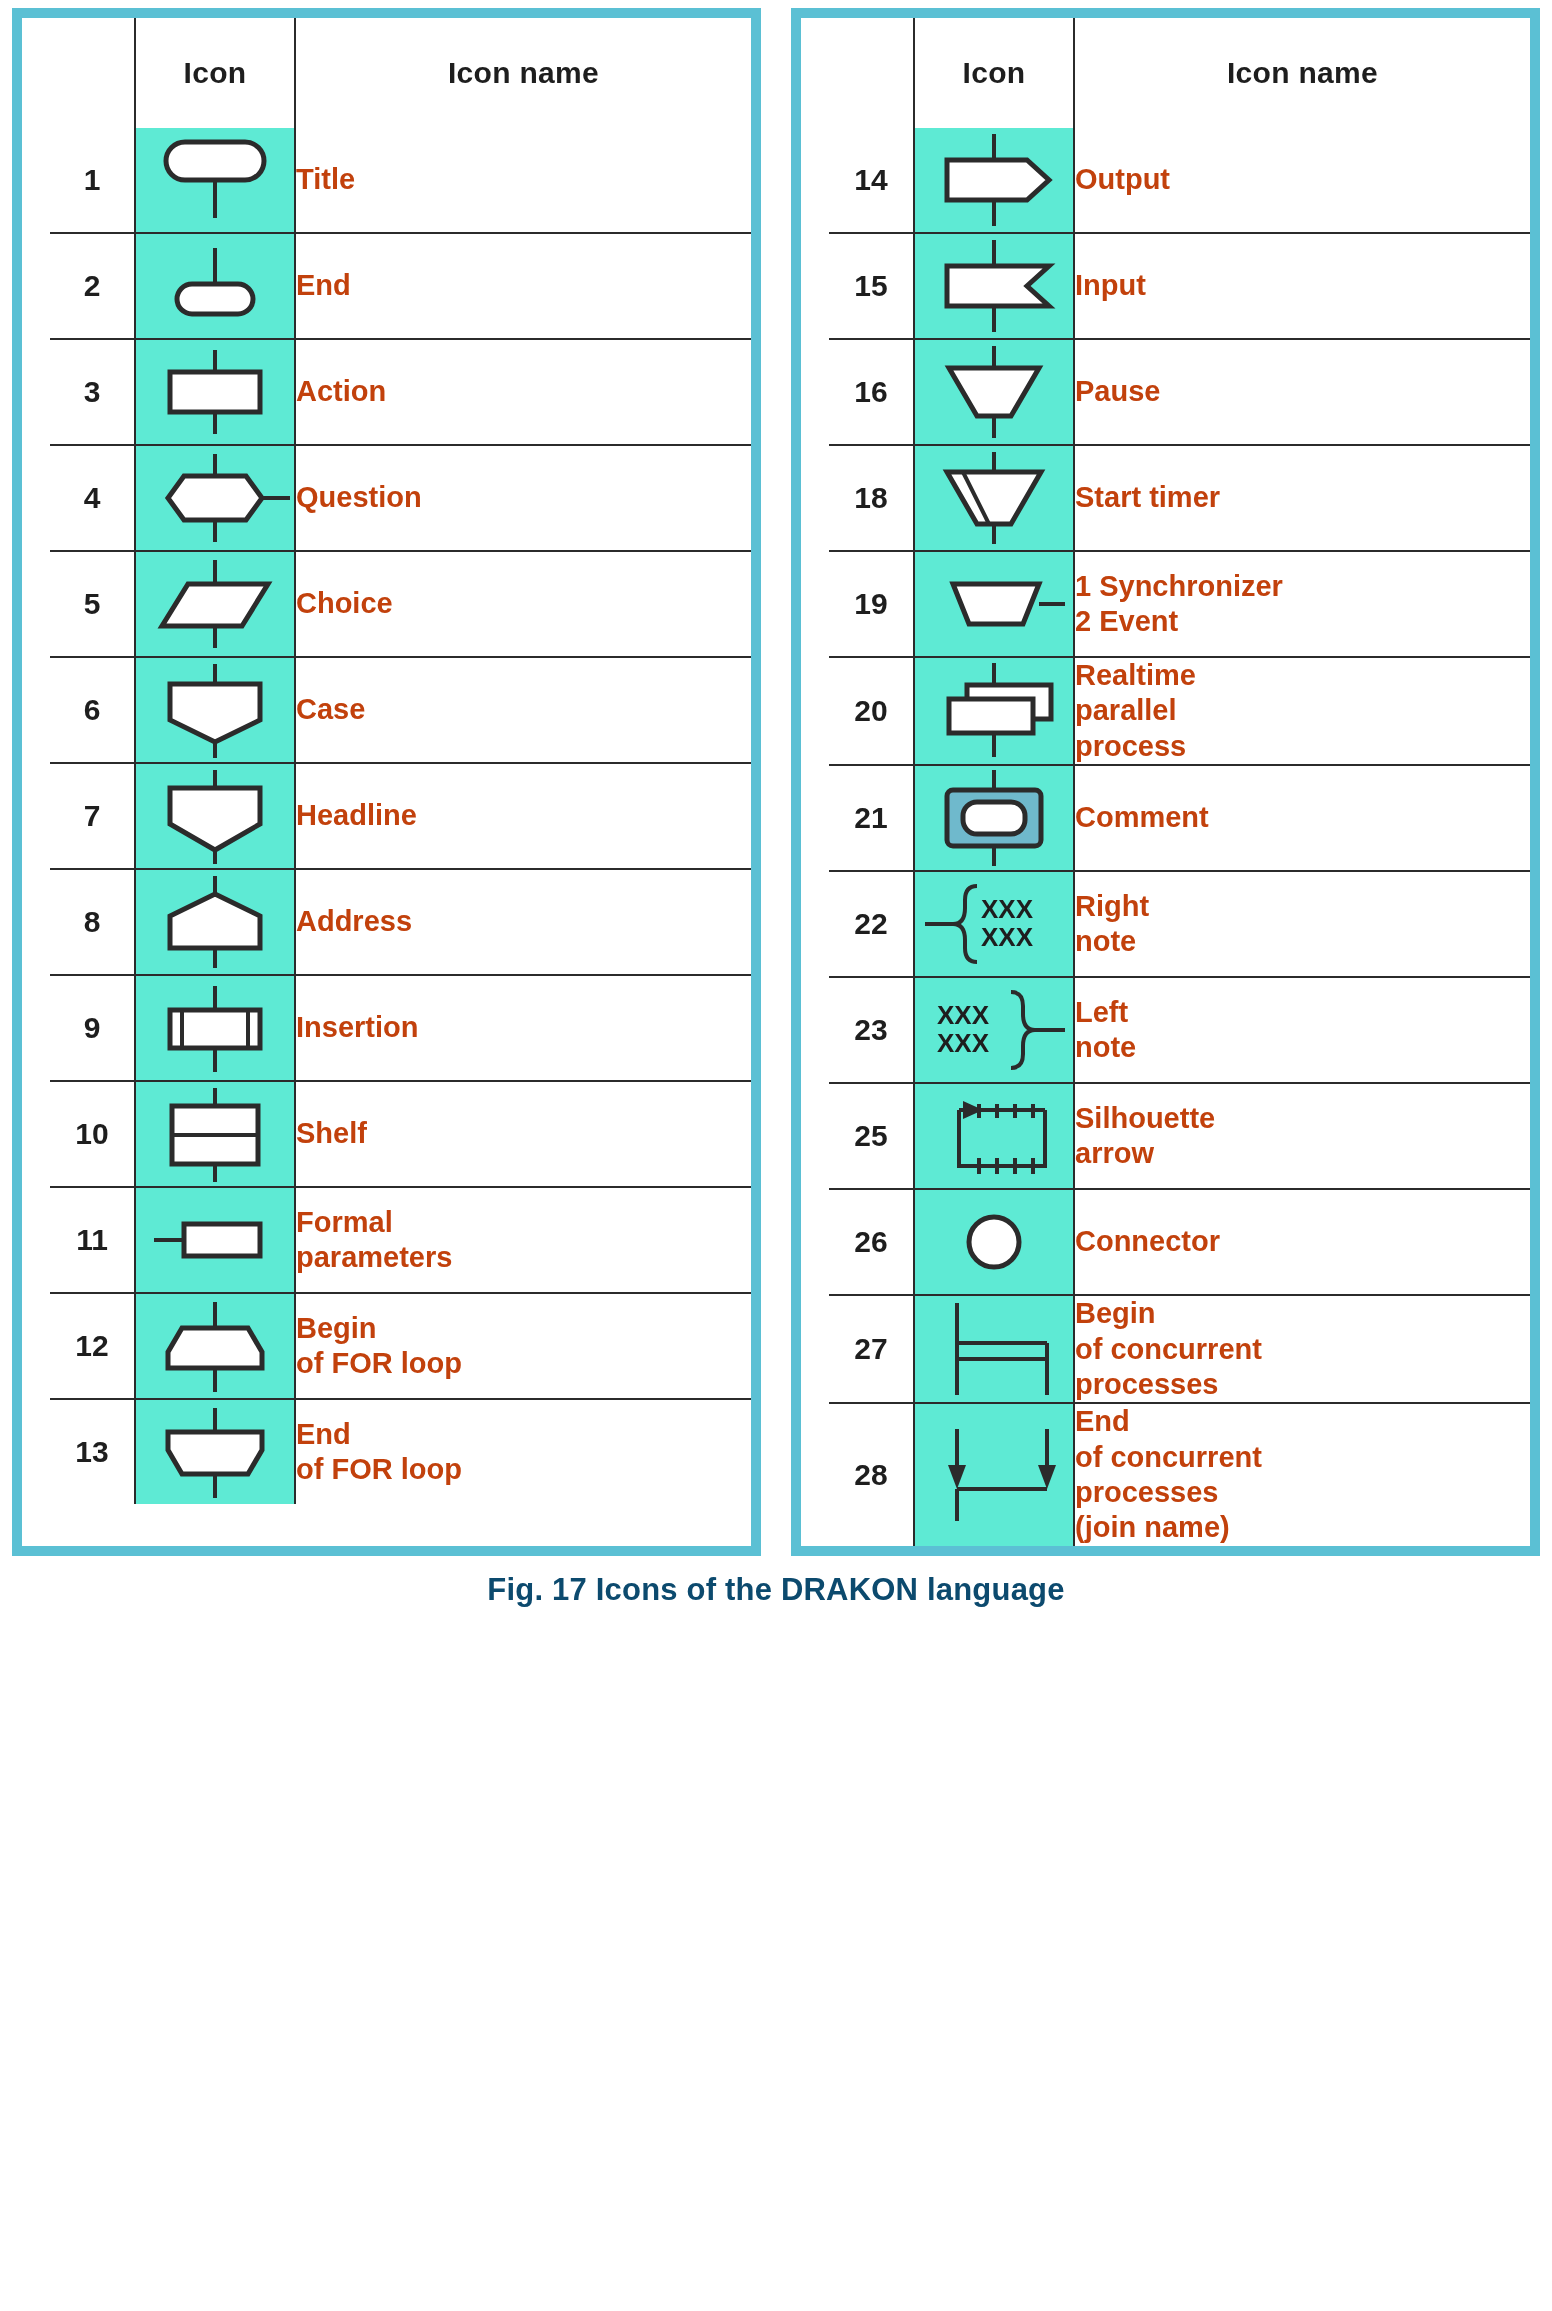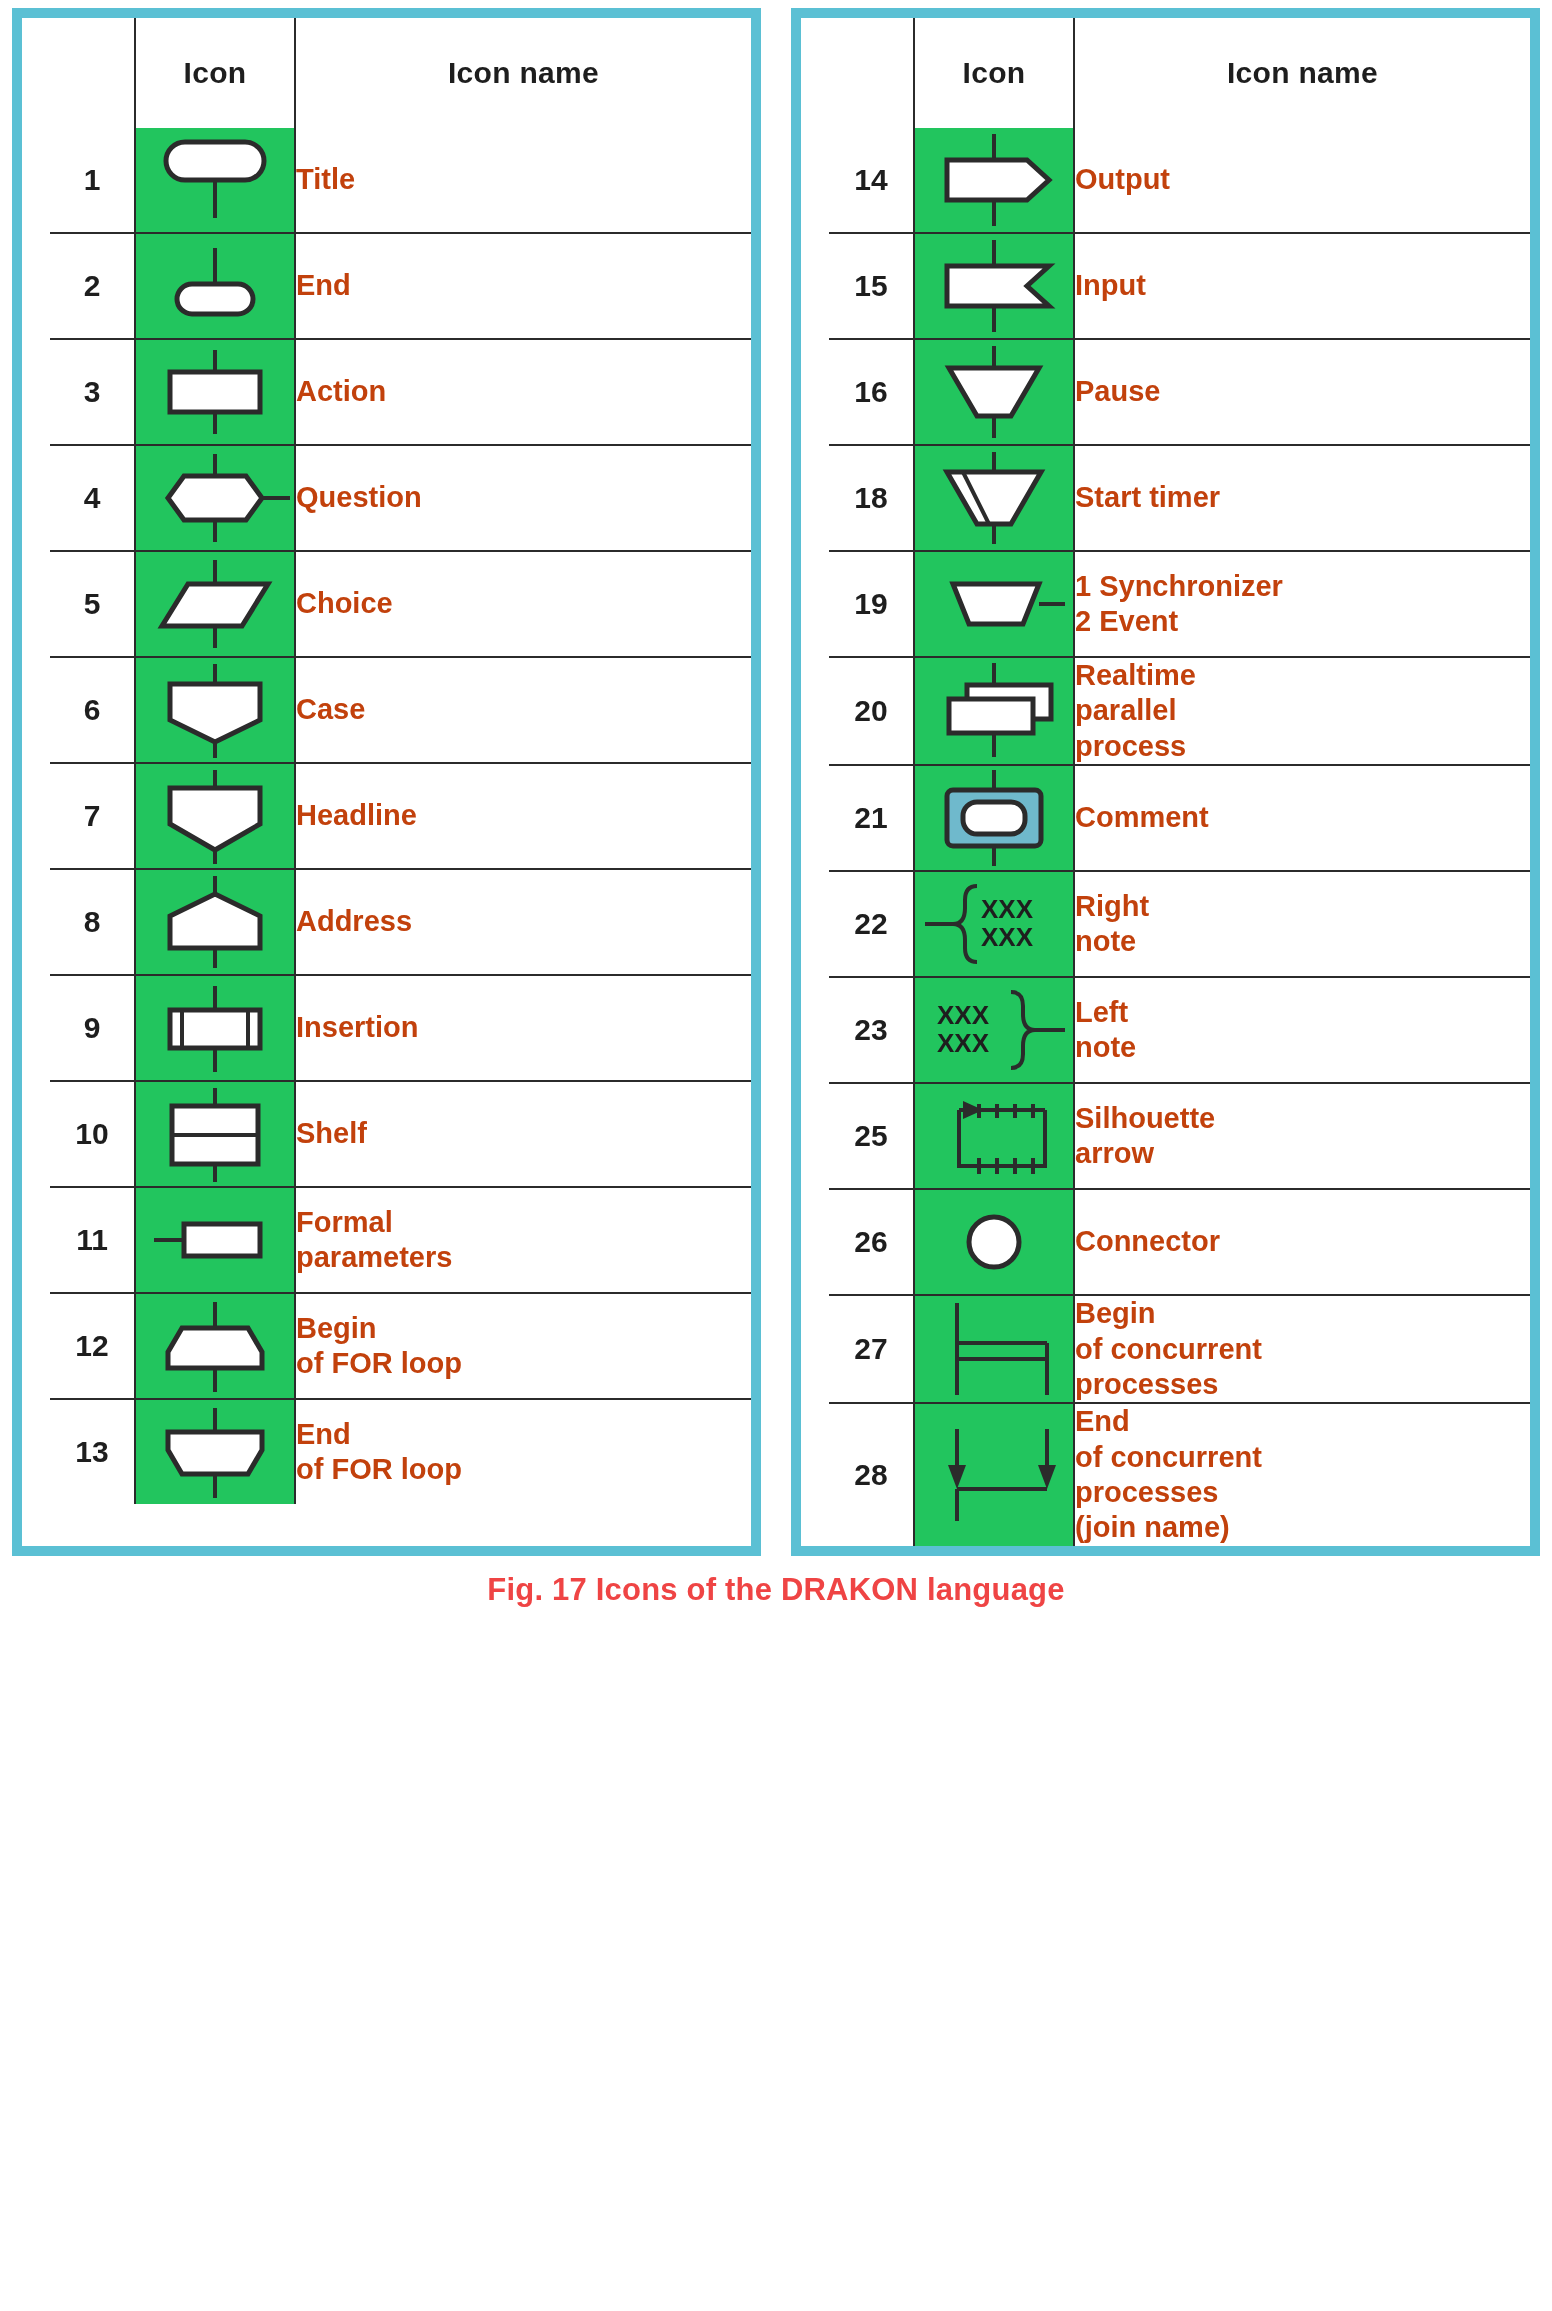--- a/index.html
+++ b/index.html
@@ -56,38 +56,38 @@
   }
   thead th.blank{}
 
   td.num{
     text-align:center;
     font-size:30px;
     font-weight:bold;
     color:#1e1e1e;
   }
   td.icon{
-    background:#22c55e;
+    background:#5eead4;
     padding:6px 0;
   }
   td.icon svg{display:block;margin:0 auto;}
   td.name{
     padding-left:22px;
     font-size:29px;
     font-weight:bold;
     color:#c2410c;
     line-height:1.22;
   }
   td.name .l{display:block;white-space:nowrap;}
 
   .caption{
     text-align:center;
     font-size:31px;
     font-weight:bold;
-    color:#ef4444;
+    color:#0c4a6e;
     margin-top:16px;
     letter-spacing:.2px;
   }
 
   
   svg .s{fill:#ffffff;stroke:#2b2b2b;stroke-width:5;stroke-linejoin:miter;}
   svg .ln{stroke:#2b2b2b;stroke-width:4;fill:none;}
   svg .thin{stroke:#2b2b2b;stroke-width:4;fill:none;}
   svg .fillblk{fill:#2b2b2b;}
   svg text.xx{font-family:"Liberation Sans",sans-serif;font-weight:bold;font-size:26px;fill:#1e1e1e;}

